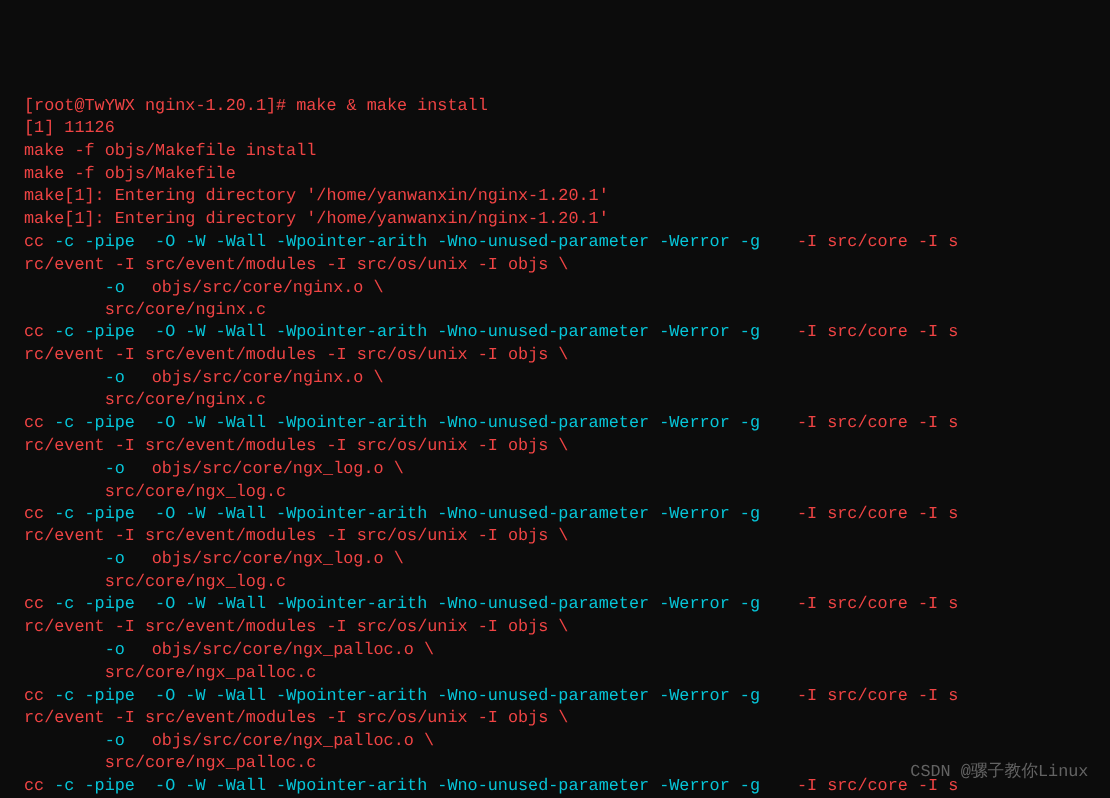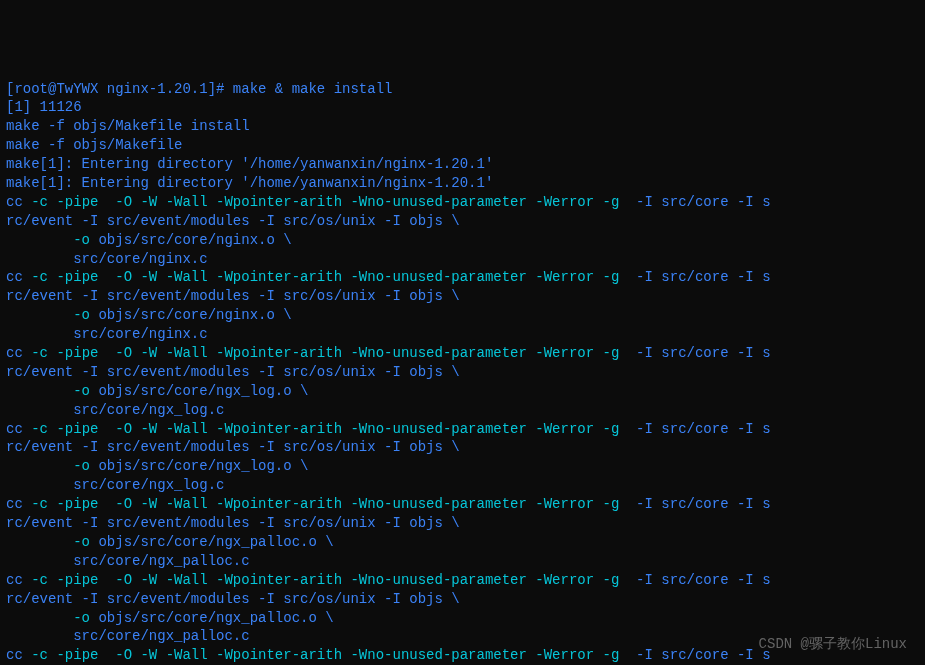--- a/index.html
+++ b/index.html
@@ -20,21 +20,22 @@
       white-space: pre;
       position: relative;
     }
     .line {
       display: block;
     }
     .cyan {
       color: #06c5d8;
     }
     .white {
-      color: #3b82f6;
+      color: #ef4444;
+      margin-left: 14px;
     }
     .watermark {
       position: absolute;
       bottom: 11px;
       right: 18px;
       color: #888888;
       font-size: 14px;
       opacity: 0.7;
     }
   </style>

